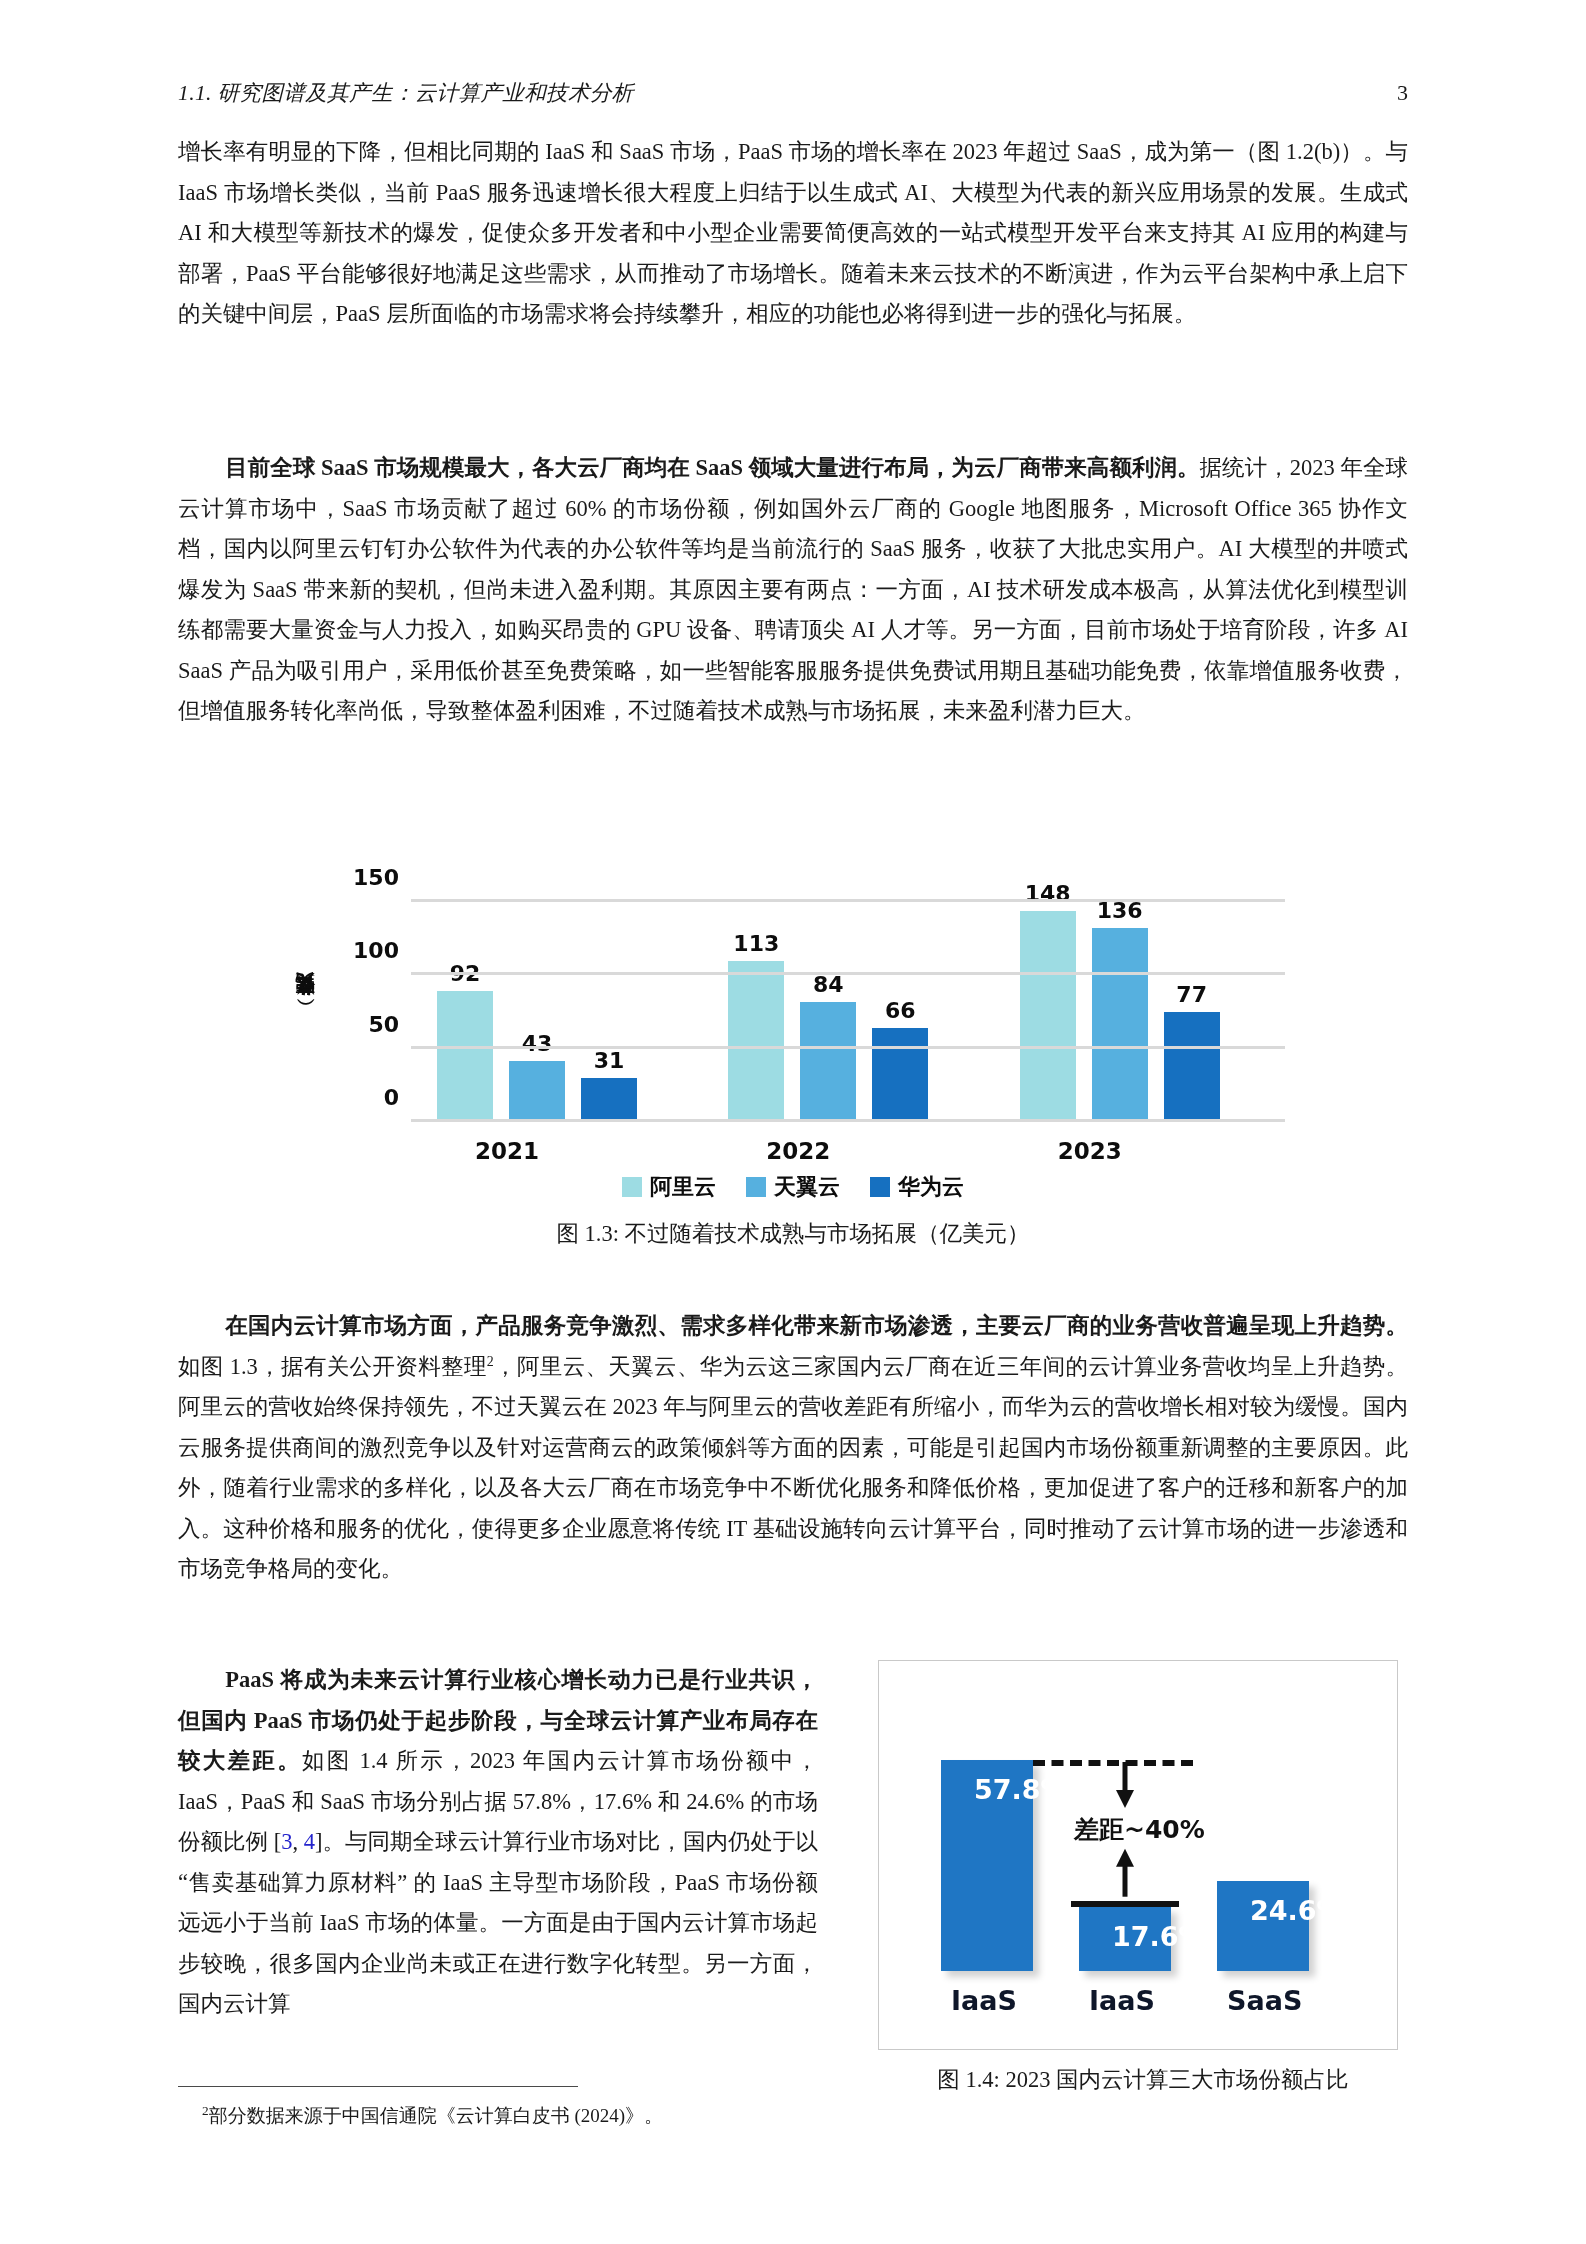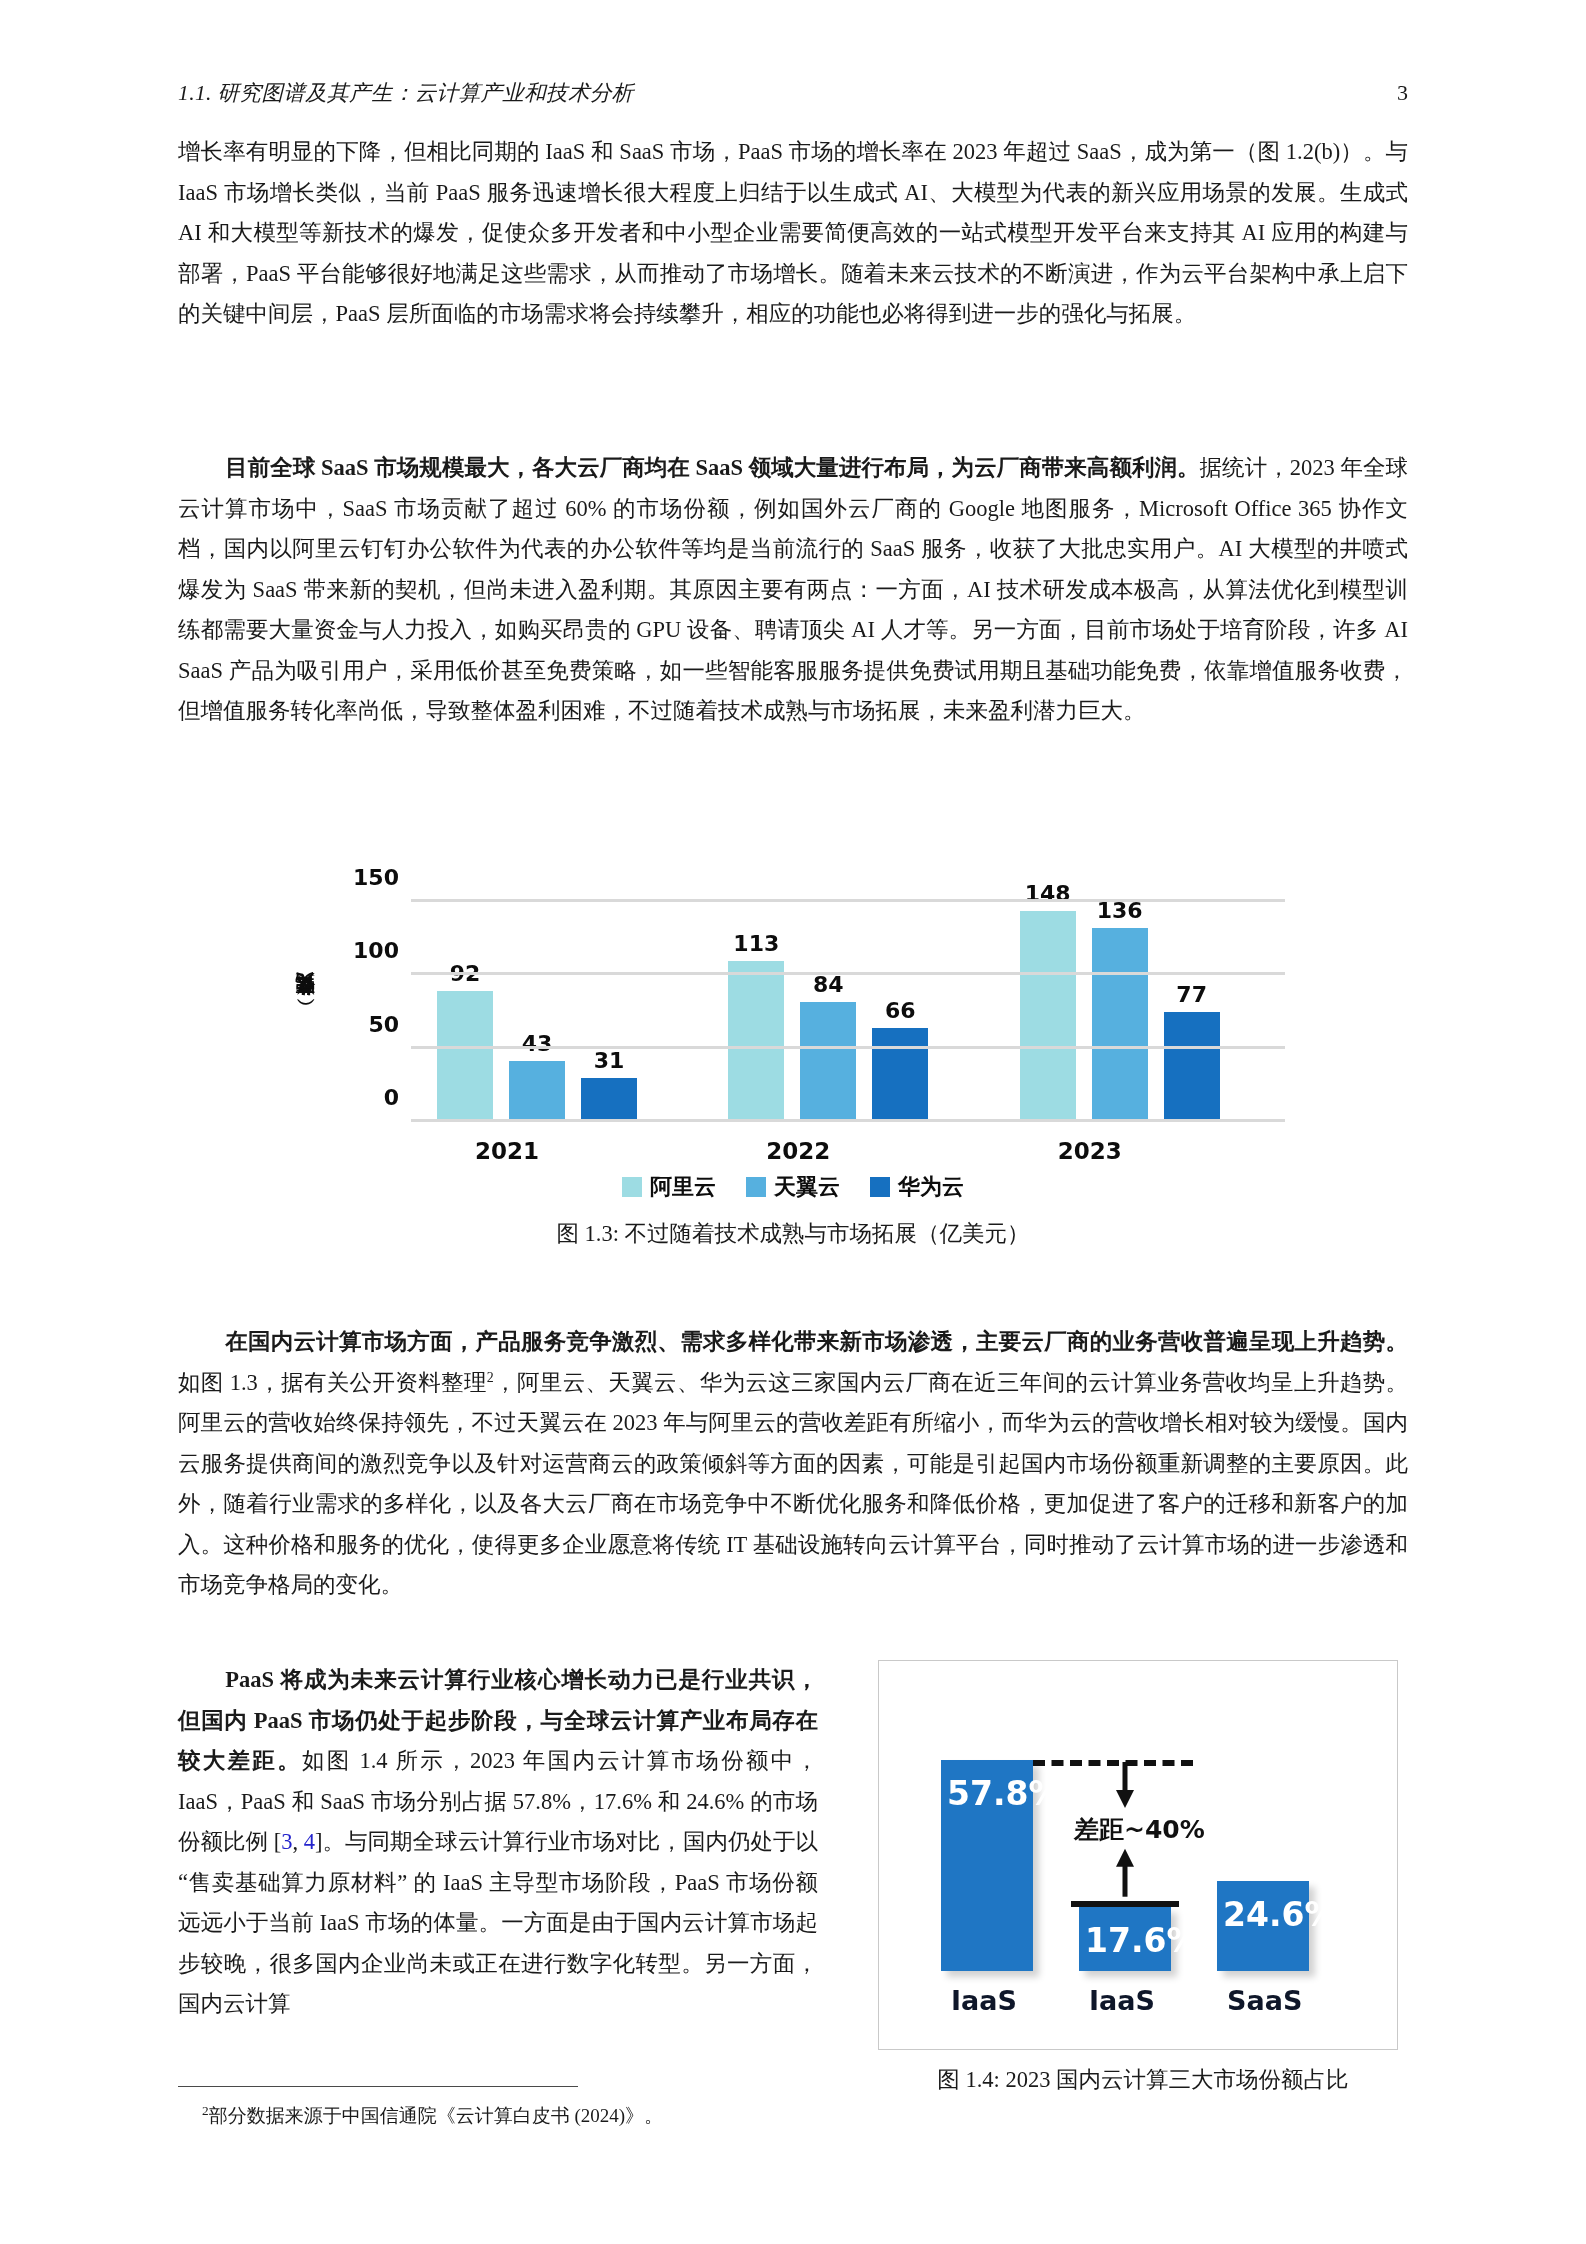--- a/index.html
+++ b/index.html
@@ -107,21 +107,21 @@
   .lower-right { position:absolute; left:700px; top:0; width:530px; }
 
   
   .fig14-box {
     width:520px; height:390px; border:1px solid #c9c9c9; background:#fff;
     position:relative; box-sizing:border-box;
   }
   .f14-bar { position:absolute; background:#1f76c4; box-shadow:6px 6px 7px rgba(0,0,0,.18); }
   .f14-val {
     position:absolute; color:#ffffff; font-family:"DejaVu Sans", sans-serif;
-    font-weight:bold; font-size:33px; white-space:nowrap;
+    font-weight:bold; font-size:27px; white-space:nowrap;margin-left:27px;
   }
   .f14-cat {
     position:absolute; font-family:"DejaVu Sans", sans-serif;
     font-weight:bold; font-size:27px; color:#0f172a; white-space:nowrap;
   }
   .f14-dash {
     position:absolute; border-top:6px dashed #111; height:0;
   }
   .f14-gap {
     position:absolute; font-family:"DejaVu Sans", sans-serif;
@@ -227,21 +227,21 @@
           <span class="lbl">天翼云</span>
         </div>
         <div class="item">
           <span class="swatch" style="background: rgb(22, 112, 192);"></span>
           <span class="lbl">华为云</span>
         </div>
       </div>
     <div class="figcaption">图 1.3: 不过随着技术成熟与市场拓展（亿美元）</div>
   </div>
 
-  <div class="col" style="top:1306px;margin-top:16px;">
+  <div class="col" style="top:1306px;">
     <p class="body indent"><b class="lead">在国内云计算市场方面，产品服务竞争激烈、需求多样化带来新市场渗透，主要云厂商的业务营收普遍呈现上升趋势。</b><span>如图 1.3，据有关公开资料整理</span><sup>2</sup><span>，阿里云、天翼云、华为云这三家国内云厂商在近三年间的云计算业务营收均呈上升趋势。阿里云的营收始终保持领先，不过天翼云在 2023 年与阿里云的营收差距有所缩小，而华为云的营收增长相对较为缓慢。国内云服务提供商间的激烈竞争以及针对运营商云的政策倾斜等方面的因素，可能是引起国内市场份额重新调整的主要原因。此外，随着行业需求的多样化，以及各大云厂商在市场竞争中不断优化服务和降低价格，更加促进了客户的迁移和新客户的加入。这种价格和服务的优化，使得更多企业愿意将传统 IT 基础设施转向云计算平台，同时推动了云计算市场的进一步渗透和市场竞争格局的变化。</span></p>
   </div>
 
   <div id="lower">
     <div class="lower-left">
       <p style="text-indent:2.1em;"><b class="lead">PaaS 将成为未来云计算行业核心增长动力已是行业共识，但国内 PaaS 市场仍处于起步阶段，与全球云计算产业布局存在较大差距。</b><span>如图 1.4 所示，2023 年国内云计算市场份额中，IaaS，PaaS 和 SaaS 市场分别占据 57.8%，17.6% 和 24.6% 的市场份额比例 [</span><span class="cite">3</span><span>, </span><span class="cite">4</span><span>]。与同期全球云计算行业市场对比，国内仍处于以 “售卖基础算力原材料” 的 IaaS 主导型市场阶段，PaaS 市场份额远远小于当前 IaaS 市场的体量。一方面是由于国内云计算市场起步较晚，很多国内企业尚未或正在进行数字化转型。另一方面，国内云计算</span></p>
     </div>
 
     <div class="lower-right">
       <div class="fig14-box" id="fig14box">

